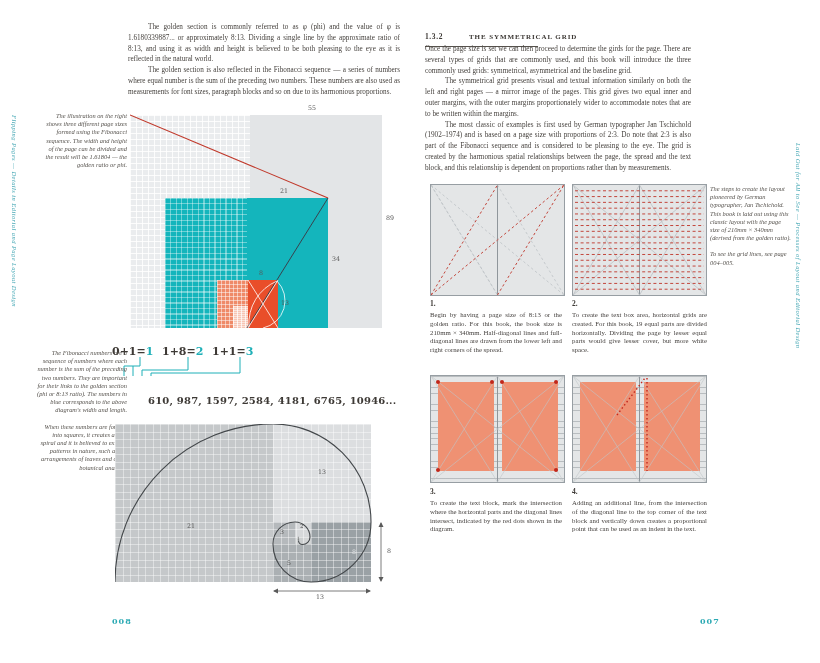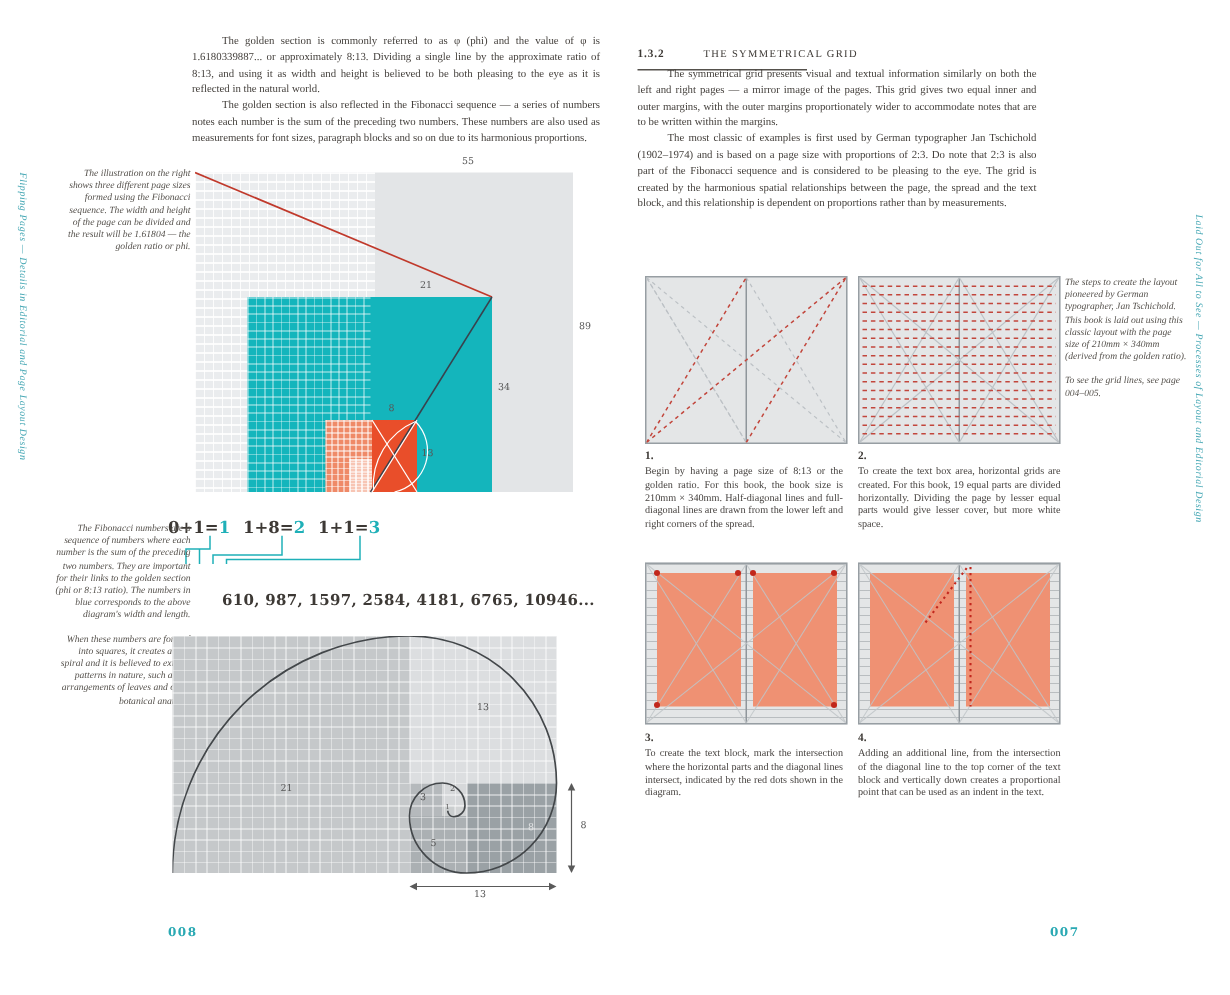--- a/index.html
+++ b/index.html
@@ -11,21 +11,21 @@
   .body-text p{margin:0;}
   .body-text p.indent{text-indent:20px;}
   .margin-note{font-size:6.4px;line-height:8.2px;font-style:italic;color:#55514c;}
   .margin-note p{margin:0 0 8px 0;}
   .note-right{text-align:right;}
   .sidebar-vert{writing-mode:vertical-rl;font-style:italic;font-size:6.6px;
                 letter-spacing:.4px;color:#47a8b5;white-space:nowrap;}
   .pagenum{font-size:8px;font-weight:bold;color:#2aa9b3;letter-spacing:1px;
            font-family:"DejaVu Serif",serif;}
   .header-num{font-size:7.5px;font-weight:bold;letter-spacing:.6px;color:#3d3935;}
-  .header-title{font-size:7px;font-weight:normal;letter-spacing:.9px;color:#3d3935;}
+  .header-title{font-size:7px;font-weight:bold;letter-spacing:.9px;color:#3d3935;}
   .cap-num{font-size:7.5px;font-weight:bold;color:#3d3935;margin:0 0 3px 0;}
   .caption{font-size:6.8px;line-height:8.8px;text-align:justify;color:#474340;}
   .diag-label{font-size:6.3px;color:#575757;font-family:"DejaVu Serif",serif;}
   
   .eq{font-family:"DejaVu Serif",serif;font-weight:bold;font-size:11px;text-align:center;}
   .seq{font-family:"DejaVu Serif",serif;font-weight:bold;font-size:10px;letter-spacing:.2px;}
   .c-dark{color:#3d3935;} .c-teal{color:#1fb0b8;} .c-pale{color:#cbe4e5;}
   
   .grid6{background-image:
      repeating-linear-gradient(to right, rgba(255,255,255,.85) 0 1px, transparent 1px 6px),
@@ -48,21 +48,21 @@
 </style>
 </head>
 <body>
 
 <div id="page">
 
   <div class="abs sidebar-vert" style="left:11px;top:115px;height:230px;">Flipping Pages — Details in Editorial and Page Layout Design</div>
 
   <div class="abs body-text" style="left:128px;top:22px;width:272px;font-family:Liberation Serif, serif;">
     <p class="indent">The golden section is commonly referred to as φ (phi) and the value of φ is 1.6180339887... or approximately 8:13. Dividing a single line by the approximate ratio of 8:13, and using it as width and height is believed to be both pleasing to the eye as it is reflected in the natural world.</p>
-    <p class="indent">The golden section is also reflected in the Fibonacci sequence — a series of numbers notes each number is the sum of the preceding two numbers. These numbers are also used as measurements for font sizes, paragraph blocks and so on due to its harmonious proportions.</p>
+    <p class="indent">The golden section is also reflected in the Fibonacci sequence — a series of numbers where equal number is the sum of the preceding two numbers. These numbers are also used as measurements for font sizes, paragraph blocks and so on due to its harmonious proportions.</p>
   </div>
 
   <div class="abs margin-note note-right" style="left:42px;top:112px;width:85px;">The illustration on the right shows three different page sizes formed using the Fibonacci sequence. The width and height of the page can be divided and the result will be 1.61804 — the golden ratio or phi.</div>
 
   <div class="abs" style="left:130px;top:112px;width:266px;height:230px;">
 
     <div class="abs grid6" style="left:0;top:3px;width:120px;height:213px;background-color:#eaecee;"></div>
     <div class="abs" style="left:120px;top:3px;width:132px;height:213px;background:#e3e5e7;"></div>
 
     <div class="abs" style="left:35px;top:86px;width:163px;height:130px;background:#14b5bc;">
@@ -146,20 +146,21 @@
 
   <div class="abs pagenum" style="left:112px;top:616px;">008</div>
 
   <div class="abs" style="left:425px;top:25px;">
     <span class="header-num">1.3.2</span>
     <span class="header-title" style="margin-left:22px;">THE SYMMETRICAL GRID</span>
     <div style="width:113px;height:1px;background:#55514c;margin-top:3px;"></div>
   </div>
 
   <div class="abs body-text" style="left:425px;top:44px;width:266px;">
+    <p>Once the page size is set we can then proceed to determine the girds for the page. There are several types of grids that are commonly used, and this book will introduce the three commonly used grids: symmetrical, asymmetrical and the baseline grid.</p>
     <p class="indent">The symmetrical grid presents visual and textual information similarly on both the left and right pages — a mirror image of the pages. This grid gives two equal inner and outer margins, with the outer margins proportionately wider to accommodate notes that are to be written within the margins.</p>
     <p class="indent">The most classic of examples is first used by German typographer Jan Tschichold (1902–1974) and is based on a page size with proportions of 2:3. Do note that 2:3 is also part of the Fibonacci sequence and is considered to be pleasing to the eye. The grid is created by the harmonious spatial relationships between the page, the spread and the text block, and this relationship is dependent on proportions rather than by measurements.</p>
   </div>
 
   <div class="abs fig" style="left:430px;top:184px;width:135px;height:112px;">
     <svg width="133" height="110">
       <line x1="66.5" y1="0" x2="66.5" y2="110" stroke="#8f969b" stroke-width="1"></line>
       <line x1="0" y1="0" x2="66.5" y2="110" stroke="#bcc1c5" stroke-width=".8" stroke-dasharray="2.5,2.5"></line>
       <line x1="66.5" y1="0" x2="133" y2="110" stroke="#bcc1c5" stroke-width=".8" stroke-dasharray="2.5,2.5"></line>
       <line x1="0" y1="0" x2="133" y2="110" stroke="#bcc1c5" stroke-width=".8" stroke-dasharray="2.5,2.5"></line>

